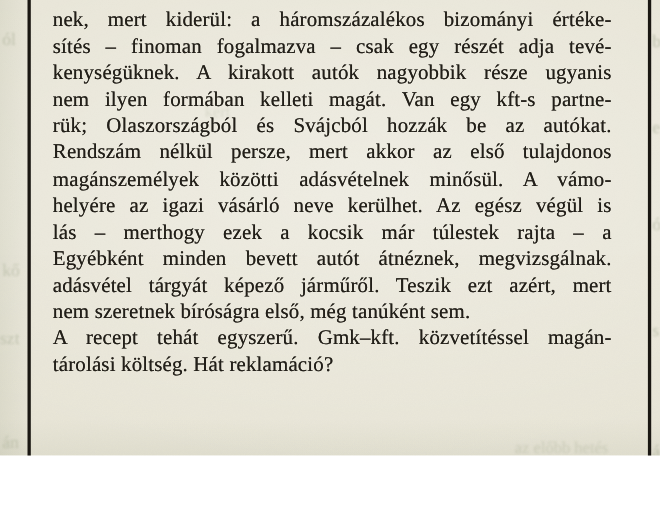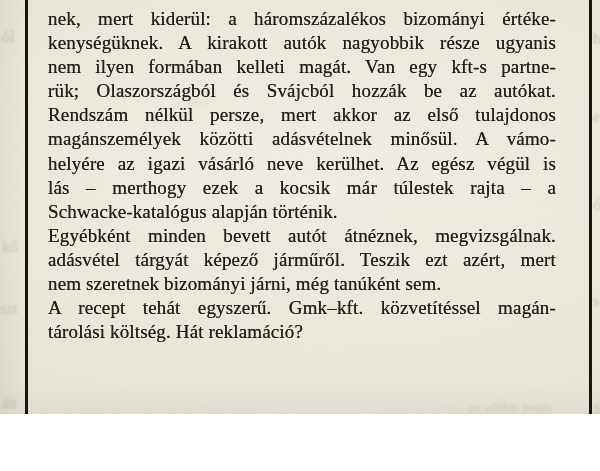--- a/index.html
+++ b/index.html
@@ -67,31 +67,31 @@
     </filter>
     <rect width="600" height="471" filter="url(#grain)" opacity="0.07"></rect>
   </svg>
 
   <div class="border-v border-left"></div>
   <div class="border-v border-right"></div>
   <div class="border-bottom"></div>
 
   <div class="text-block" id="text-block">
       <div class="line just">nek, mert kiderül: a háromszázalékos bizományi értéke-</div>
+      <div class="line just">sítés – finoman fogalmazva – csak egy részét adja tevé-</div>
       <div class="line just">kenységüknek. A kirakott autók nagyobbik része ugyanis</div>
       <div class="line just">nem ilyen formában kelleti magát. Van egy kft-s partne-</div>
       <div class="line just">rük; Olaszországból és Svájcból hozzák be az autókat.</div>
       <div class="line just">Rendszám nélkül persze, mert akkor az első tulajdonos</div>
       <div class="line just">magánszemélyek közötti adásvételnek minősül. A vámo-</div>
       <div class="line just">helyére az igazi vásárló neve kerülhet. Az egész végül is</div>
       <div class="line just">lás – merthogy ezek a kocsik már túlestek rajta – a</div>
-      <div class="line">Schwacke-katalógus alapján történik.</div>
       <div class="line just">Egyébként minden bevett autót átnéznek, megvizsgálnak.</div>
       <div class="line just">adásvétel tárgyát képező járműről. Teszik ezt azért, mert</div>
-      <div class="line">nem szeretnek bizományi járni, még tanúként sem.</div>
+      <div class="line">nem szeretnek bíróságra első, még tanúként sem.</div>
       <div class="line just">A recept tehát egyszerű. Gmk–kft. közvetítéssel magán-</div>
       <div class="line">tárolási költség. Hát reklamáció?</div>
     </div>
 
   <div id="bleeds">
       <div class="bleed" style="left: 34px; top: 429px; width: 255px; font-size: 17px; opacity: 0.52;">ozást szinti a Versenyliknek</div>
       <div class="bleed" style="left: 346px; top: 427px; width: 226px; font-size: 17px; opacity: 0.5;">jósságra.   a   lezsó   ám</div>
       <div class="bleed" style="left: 468px; top: 400px; width: 104px; font-size: 15px; opacity: 0.3;">az előbb hetés</div>
       <div class="bleed" style="left: 186px; top: 94px; width: 44px; font-size: 15px; opacity: 0.22;">kert</div>
       <div class="bleed" style="left: 2px; top: 28px; width: 21px; font-size: 16px; opacity: 0.45;">ól</div>

